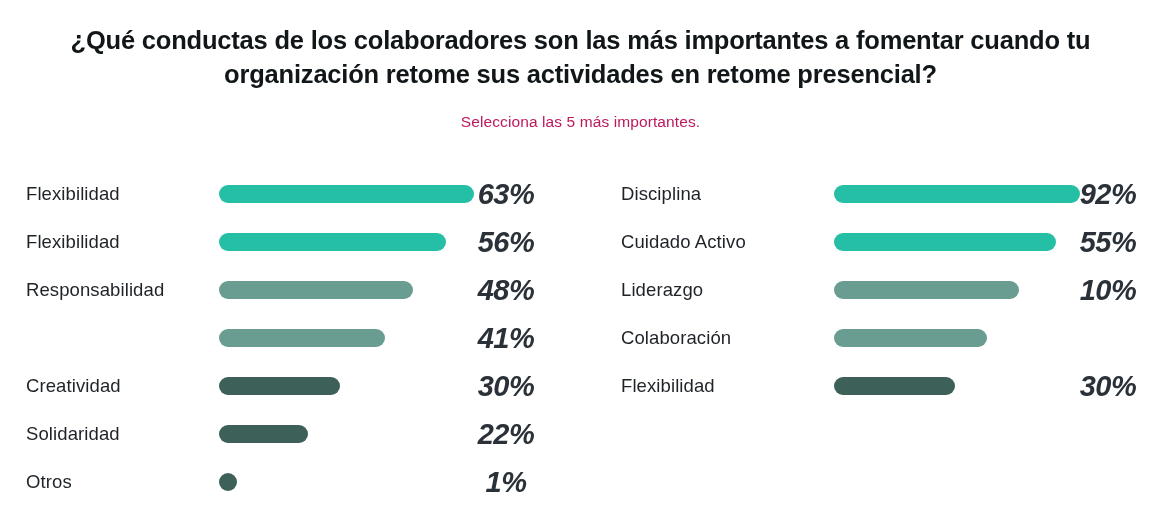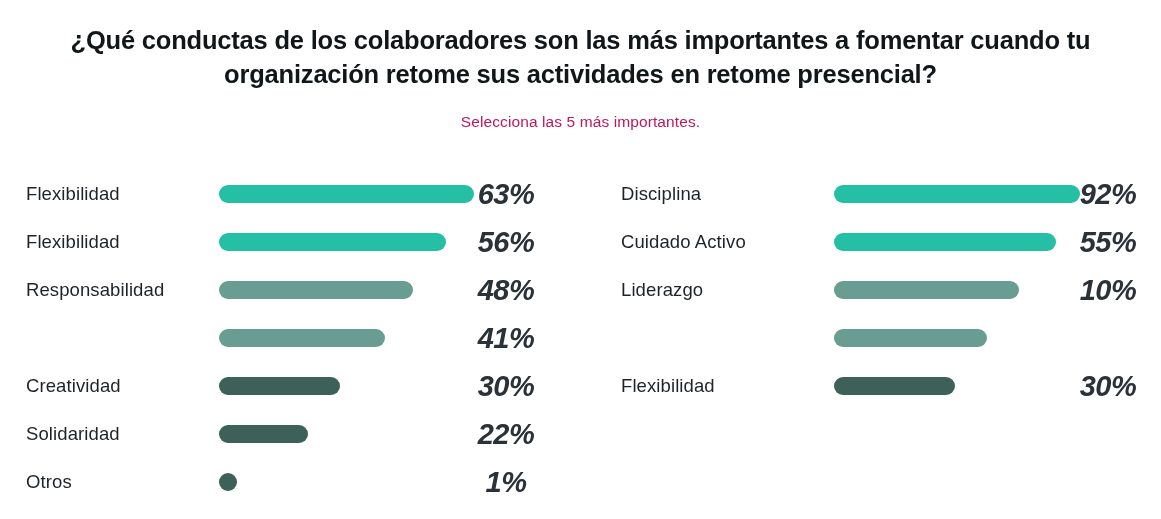--- a/index.html
+++ b/index.html
@@ -190,20 +190,21 @@
           <div class="row-value">55%</div>
         </div>
         <div class="row">
           <div class="row-label">Liderazgo</div>
           <div class="bar-track">
             <div class="bar" style="background: rgb(106, 157, 145); width: 185px;"></div>
           </div>
           <div class="row-value">10%</div>
         </div>
         <div class="row">
+          <div class="row-label">Colaboración</div>
           <div class="bar-track">
             <div class="bar" style="background: rgb(106, 157, 145); width: 153px;"></div>
           </div>
         </div>
         <div class="row">
           <div class="row-label">Flexibilidad</div>
           <div class="bar-track">
             <div class="bar" style="background: rgb(61, 97, 89); width: 121px;"></div>
           </div>
           <div class="row-value">30%</div>

